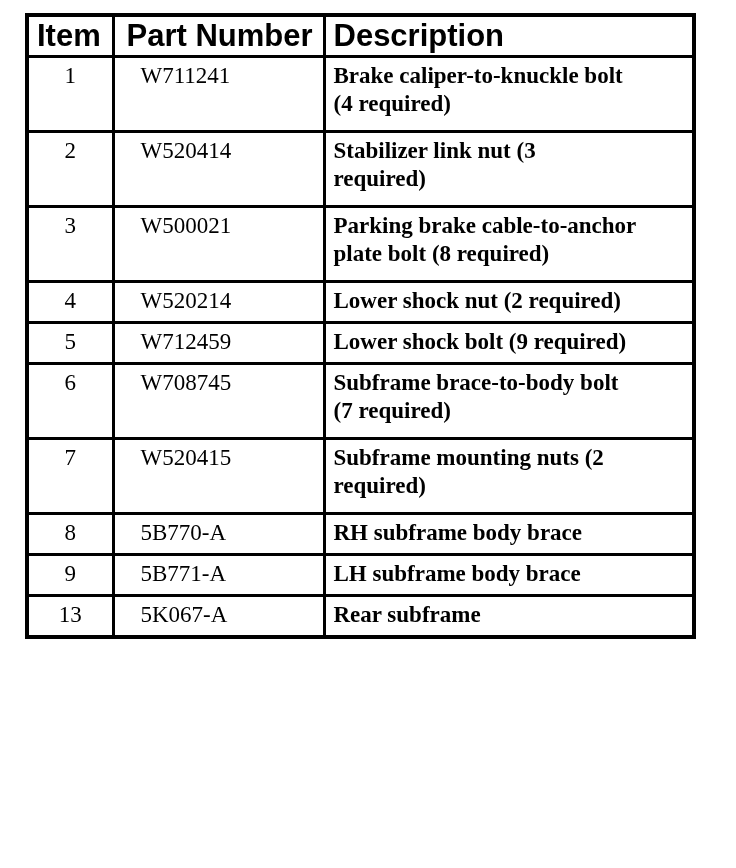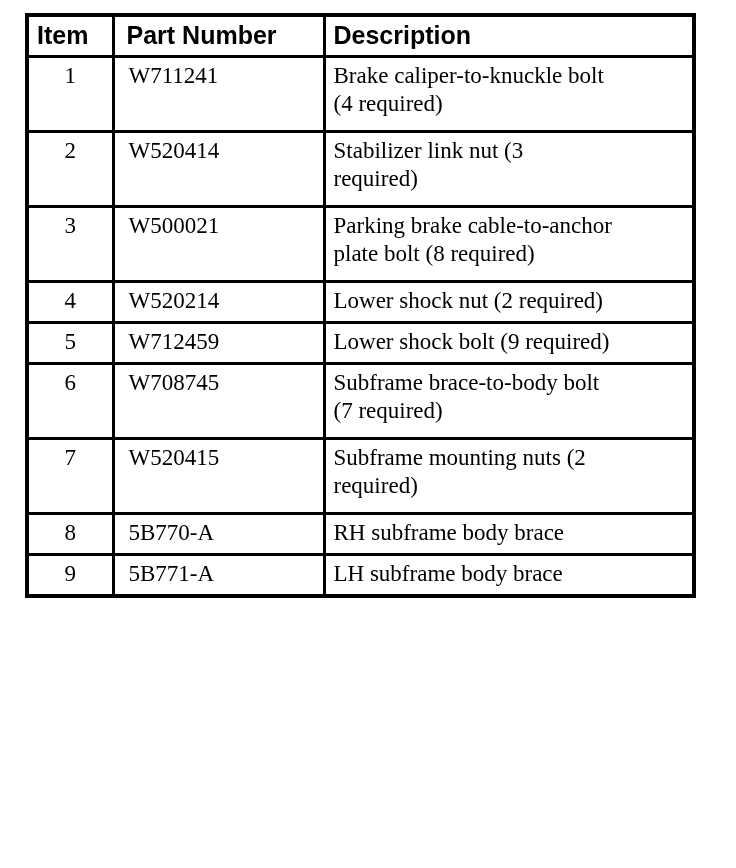--- a/index.html
+++ b/index.html
@@ -25,35 +25,35 @@
     color: #000000;
   }
   th, td {
     border: 3px solid #000000;
     vertical-align: top;
     overflow: hidden;
   }
   th {
     font-family: "Liberation Sans", sans-serif;
     font-weight: bold;
-    font-size: 25px;
+    font-size: 31px;
     line-height: 27px;
     text-align: left;
     padding: 5px 8px 6px 8px;
   }
   th.col-part-number { padding-left: 12px; }
   td {
     font-family: "Liberation Serif", serif;
     font-size: 23px;
     line-height: 28px;
     padding: 4px 8px 6px 8px;
   }
   td.item-cell { text-align: center; padding-left: 2px; padding-right: 2px; }
-  td.part-number-cell { padding-left: 14px; }
-  td.description-cell { white-space: pre-line; }
+  td.part-number-cell { padding-left: 26px; }
+  td.description-cell { white-space: pre-line; font-weight: bold; }
   tr.tall td { padding-bottom: 12px; }
 </style>
 </head>
 <body>
 
 <table class="parts-table">
   <colgroup>
     <col style="width:86px">
     <col style="width:211px">
     <col style="width:370px">
@@ -109,14 +109,19 @@
       <tr>
         <td class="item-cell">8</td>
         <td class="part-number-cell">5B770-A</td>
         <td class="description-cell">RH subframe body brace</td>
       </tr>
       <tr>
         <td class="item-cell">9</td>
         <td class="part-number-cell">5B771-A</td>
         <td class="description-cell">LH subframe body brace</td>
       </tr>
+      <tr>
+        <td class="item-cell">13</td>
+        <td class="part-number-cell">5K067-A</td>
+        <td class="description-cell">Rear subframe</td>
+      </tr>
     </tbody>
 </table>
 
 </body></html>

